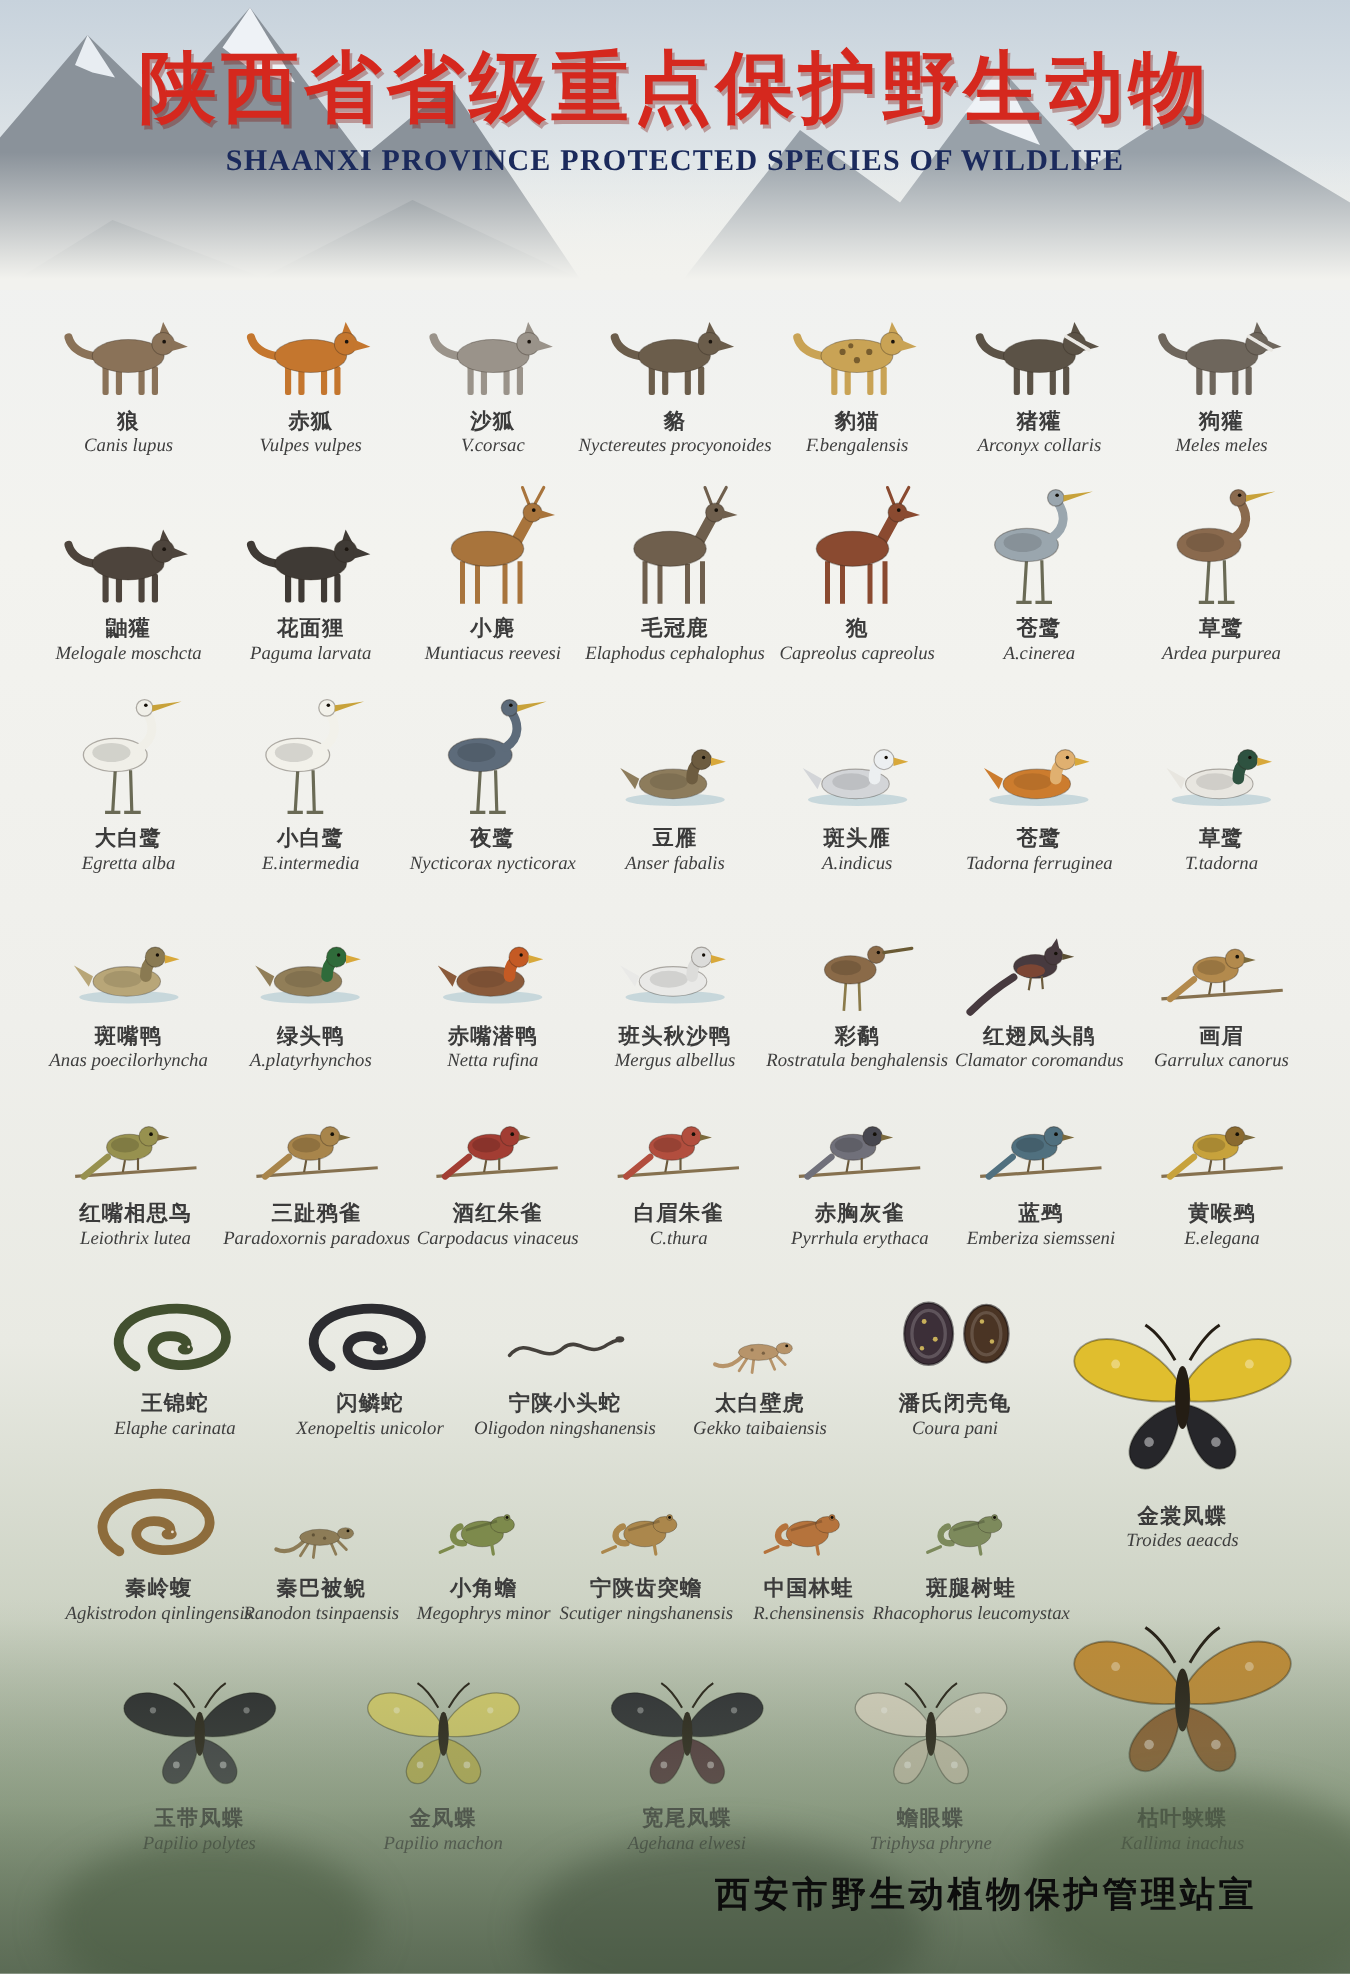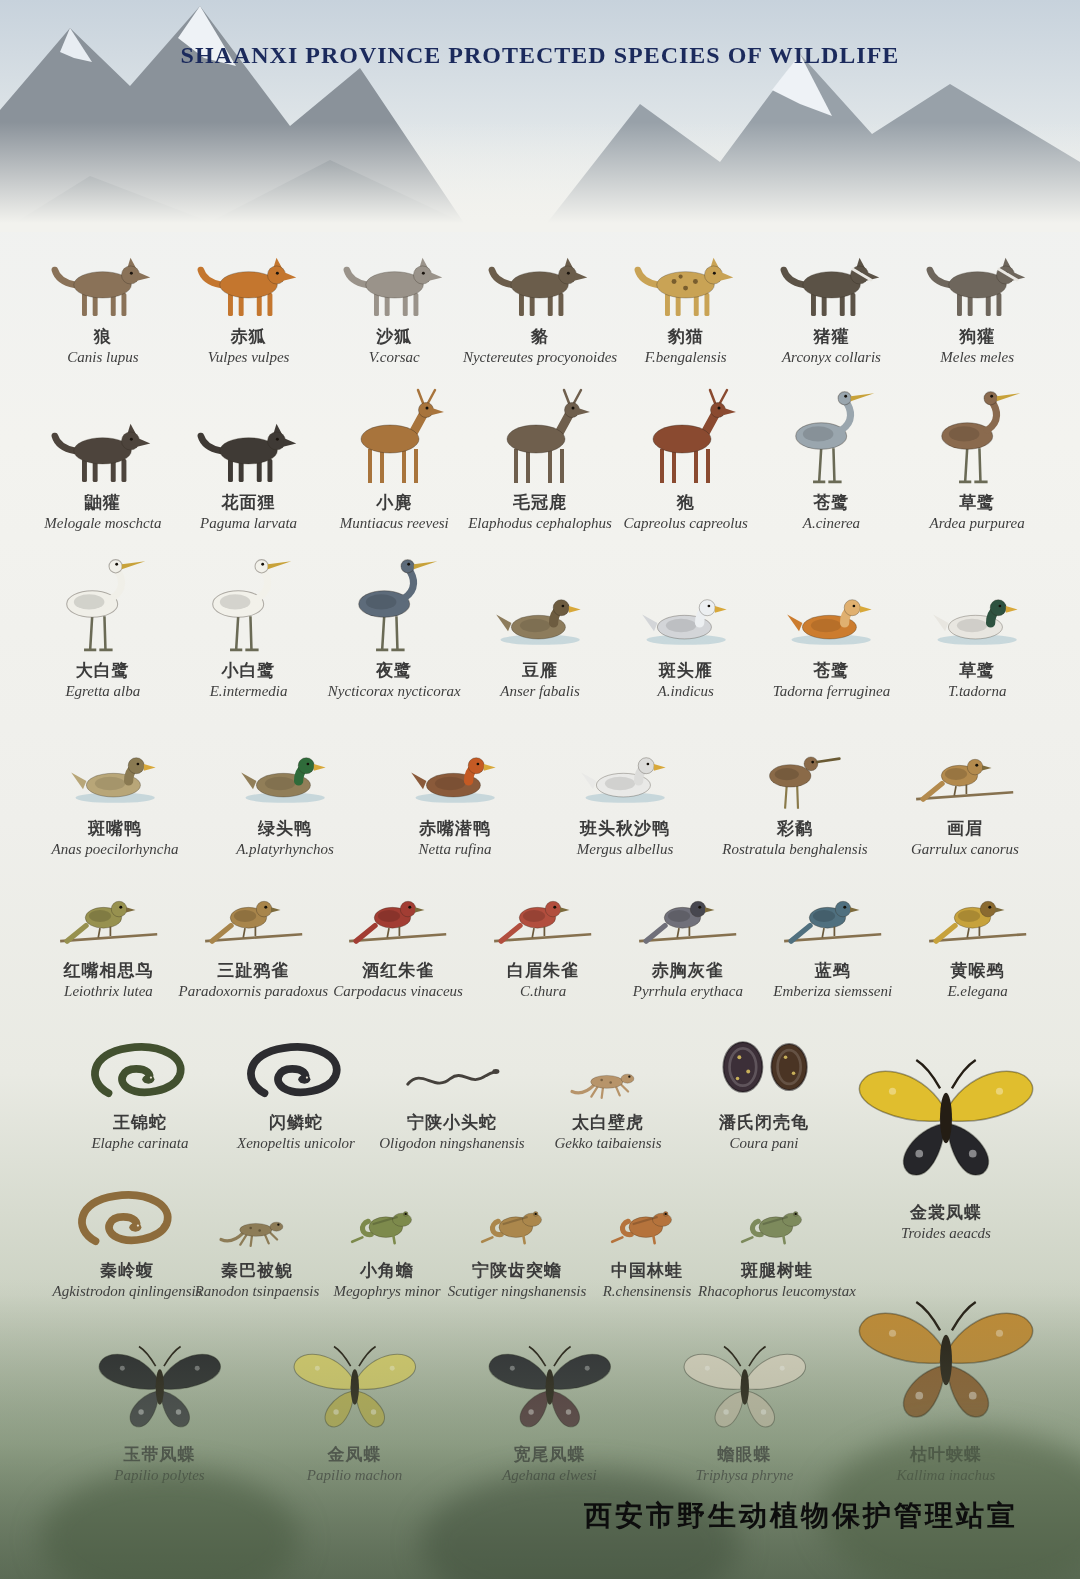--- a/index.html
+++ b/index.html
@@ -40,21 +40,21 @@
   .k-songbird svg,.k-longtail svg{height:78px;}
   .k-wader svg{height:82px;}
   .k-snake svg{height:78px;}
   .k-snakeThin svg{height:64px;}
   .k-gecko svg,.k-salamander svg{height:58px;}
   .k-turtle svg{height:80px;}
   .k-frog svg{height:66px;}
   .k-butterfly svg{height:104px;}
   .side .k-butterfly svg{height:158px;}
   
-  .footer{position:absolute;left:0;right:4px;bottom:0;height:96px;padding-left:32px;}
+  .footer{position:absolute;left:0;right:16px;bottom:0;height:96px;padding-left:32px;}
   .foliage{position:absolute;left:0;right:0;bottom:0;height:300px;pointer-events:none;
     background:linear-gradient(180deg,rgba(120,140,115,0) 0%,rgba(120,140,112,0.35) 55%,rgba(86,102,80,0.75) 100%);}
   .blob{position:absolute;border-radius:50%;filter:blur(14px);}
   .credit{position:absolute;right:58px;top:14px;font-size:28px;font-weight:900;
     color:#0d0d0d;letter-spacing:3px;}
 </style>
 </head>
 <body>
 
 <div class="poster">
@@ -63,20 +63,21 @@
     <svg viewBox="0 0 1080 232" preserveAspectRatio="none" aria-hidden="true">
       <polygon points="0,232 0,110 70,28 130,86 200,6 290,126 360,68 470,232" fill="#8a929a"></polygon>
       <polygon points="178,38 200,6 236,66 204,58" fill="#eef2f6"></polygon>
       <polygon points="60,52 70,28 92,62 74,58" fill="#e8edf2"></polygon>
       <polygon points="540,232 640,104 720,162 800,54 872,134 950,84 1080,162 1080,232" fill="#98a1a9"></polygon>
       <polygon points="772,90 800,54 832,116 800,104" fill="#eef2f6"></polygon>
       <polygon points="0,232 90,176 210,222 330,160 470,226 600,232" fill="#6f7982" opacity="0.85"></polygon>
     </svg>
     <div class="fade"></div>
     <div class="titles">
+      <div class="title-zh">陕西省省级重点保护野生动物</div>
       <div class="title-en">SHAANXI PROVINCE PROTECTED SPECIES OF WILDLIFE</div>
     </div>
   </div>
 
   <div class="rows" id="top-rows">
       <div class="row" style="height: 134px;">
         <figure class="cell k-quadruped">
           <div class="art">
             <svg viewBox="0 0 140 90" xmlns="http://www.w3.org/2000/svg">
               <path d="M36,46 Q16,42 12,28" fill="none" stroke="#8a7258" stroke-width="8" stroke-linecap="round"></path>
@@ -513,20 +514,36 @@
               <path d="M60,62 L58,90 M72,62 L73,90" stroke="#8a7a4a" stroke-width="2.5"></path>
               <ellipse cx="64" cy="52" rx="24" ry="13" fill="#8a6a48" stroke="rgba(45,38,28,0.35)" stroke-width="1"></ellipse>
               <ellipse cx="60" cy="50" rx="14" ry="7" fill="rgba(0,0,0,0.14)"></ellipse>
               <circle cx="88" cy="38" r="8" fill="#8a6a48" stroke="rgba(45,38,28,0.35)" stroke-width="1"></circle>
               <path d="M95,36 L121,32" stroke="#6a5a34" stroke-width="3" stroke-linecap="round"></path>
               <circle cx="90" cy="36" r="1.6" fill="#140f08"></circle>
             </svg>
           </div>
           <figcaption class="zh">彩鹬</figcaption>
           <div class="la">Rostratula benghalensis</div>
+        </figure>
+        <figure class="cell k-longtail">
+          <div class="art">
+            <svg viewBox="0 0 140 90">
+              <path d="M46,54 C30,64 16,76 6,86" stroke="#473a3f" stroke-width="7" stroke-linecap="round" fill="none"></path>
+              <ellipse cx="66" cy="44" rx="20" ry="11" fill="#473a3f" stroke="rgba(45,38,28,0.35)" stroke-width="1"></ellipse>
+              <ellipse cx="62" cy="48" rx="13" ry="6" fill="#8a4a32" opacity="0.8"></ellipse>
+              <circle cx="83" cy="34" r="8.5" fill="#473a3f" stroke="rgba(45,38,28,0.35)" stroke-width="1"></circle>
+              <path d="M80,27 L86,18 L88,27 Z" fill="#473a3f"></path>
+              <path d="M91,32 L102,35 L91,38 Z" fill="#5c5034"></path>
+              <circle cx="85" cy="32" r="1.6" fill="#141008"></circle>
+              <path d="M62,54 L60,66 M72,53 L73,65" stroke="#6b5a3c" stroke-width="2"></path>
+            </svg>
+          </div>
+          <figcaption class="zh">红翅凤头鹃</figcaption>
+          <div class="la">Clamator coromandus</div>
         </figure>
         <figure class="cell k-songbird">
           <div class="art">
             <svg viewBox="0 0 140 90">
               <path d="M14,74 L126,66" stroke="#86714f" stroke-width="3"></path>
               <path d="M44,56 L22,74" stroke="#b38a4d" stroke-width="6" stroke-linecap="round"></path>
               <ellipse cx="64" cy="47" rx="21" ry="12" fill="#b38a4d" stroke="rgba(45,38,28,0.35)" stroke-width="1"></ellipse>
               <ellipse cx="60" cy="45" rx="13" ry="7" fill="rgba(0,0,0,0.15)"></ellipse>
               <circle cx="82" cy="37" r="9" fill="#b38a4d" stroke="rgba(45,38,28,0.35)" stroke-width="1"></circle>
               <path d="M90,35 L101,38 L90,41 Z" fill="#7c6a3c"></path>

